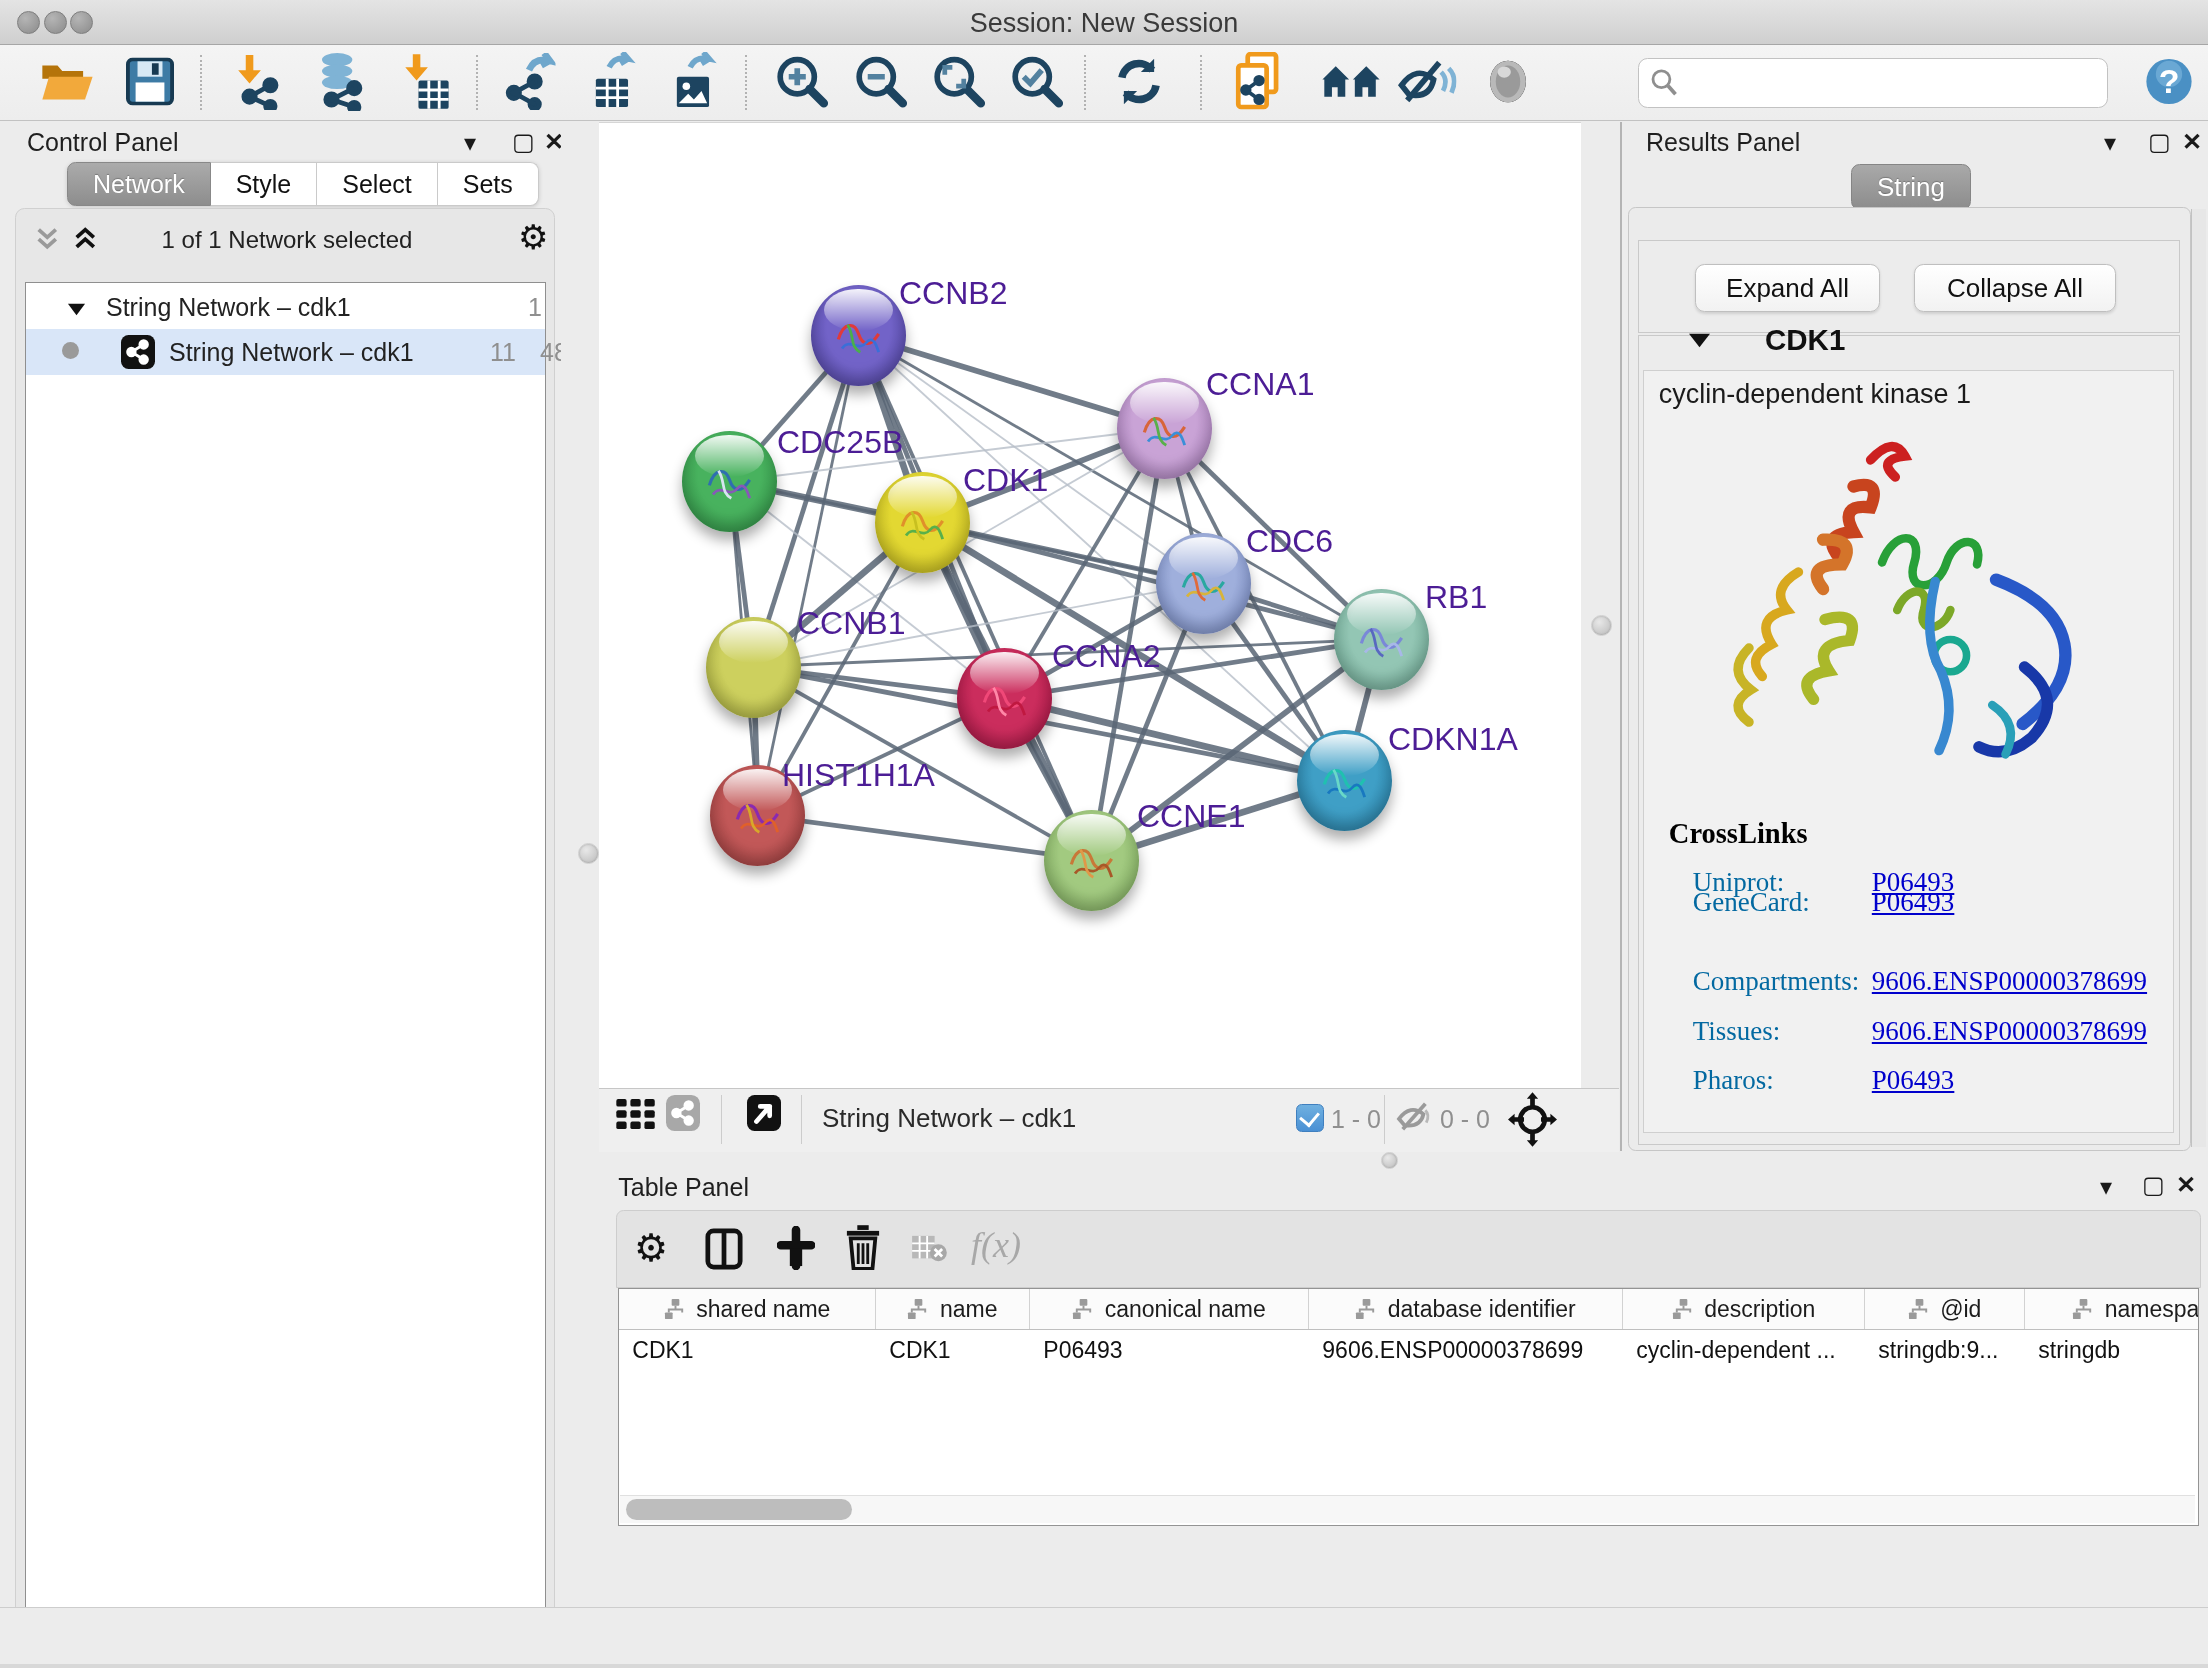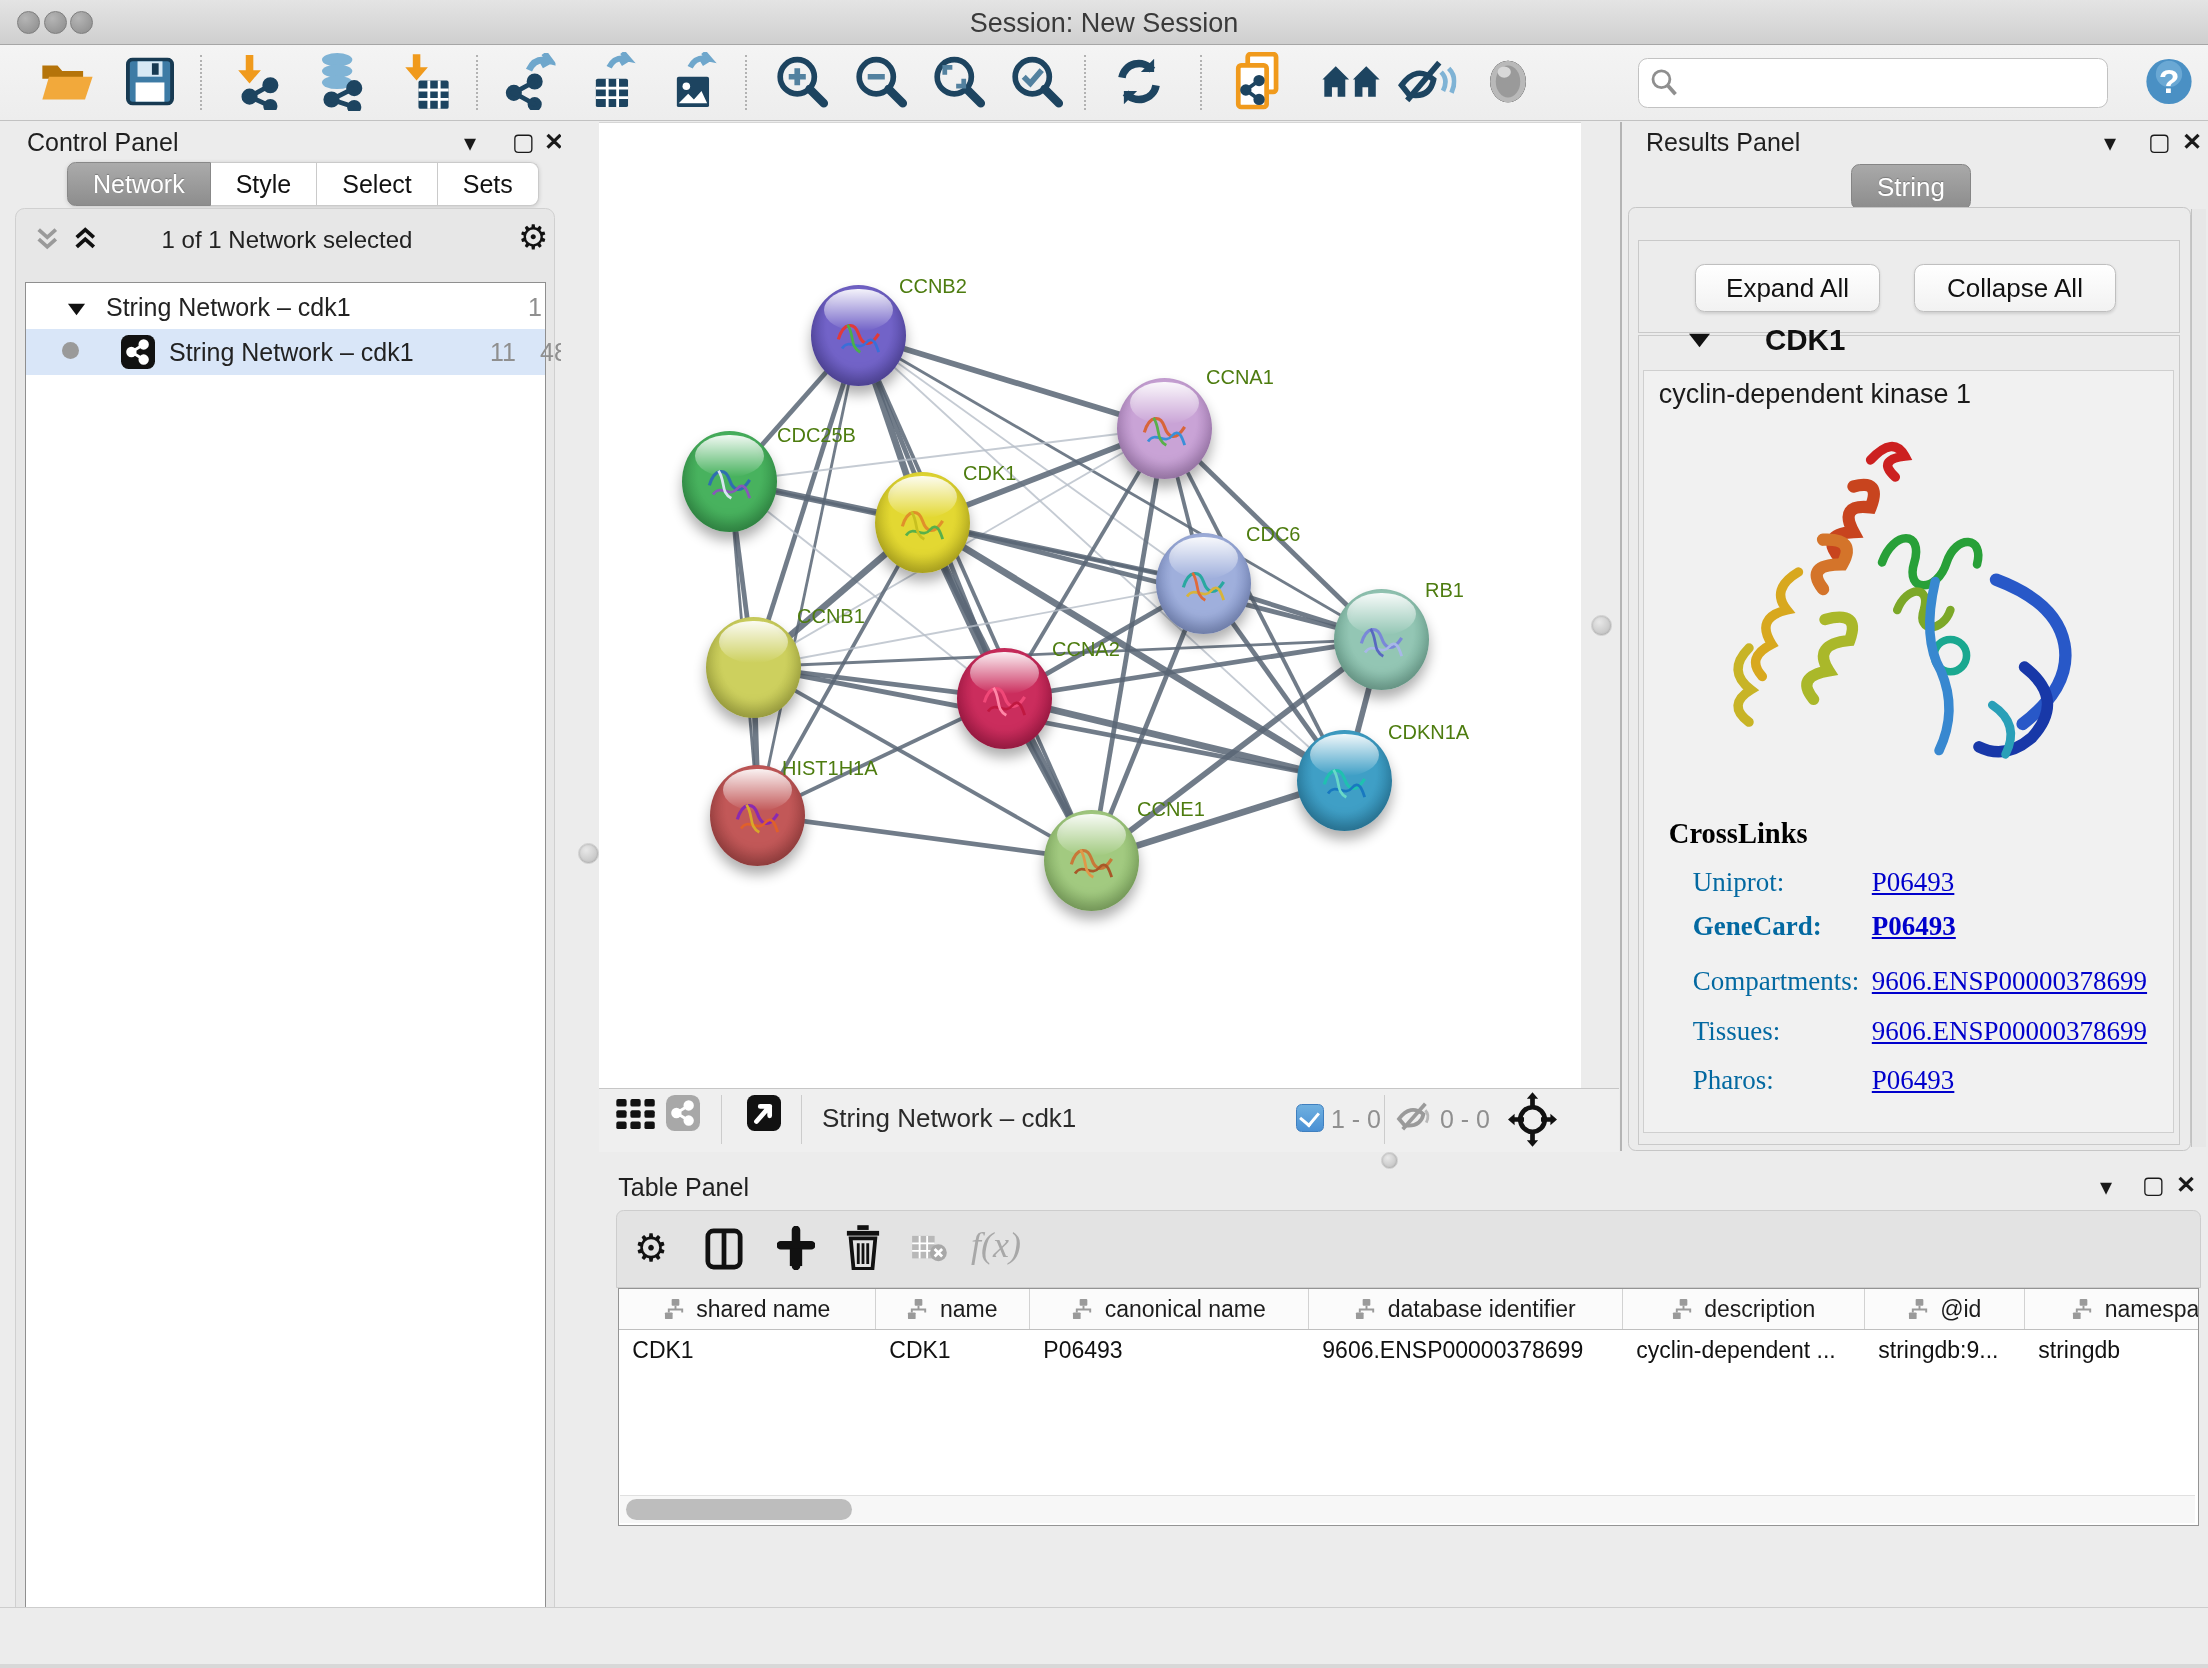--- a/index.html
+++ b/index.html
@@ -50,21 +50,21 @@
   .sharebadge{display:inline-block;width:34px;height:34px;border-radius:7.6px;background:#111;position:relative}
   .gear{font-family:"DejaVu Sans",sans-serif;color:#111}
 
   
   .net-canvas{position:absolute;left:599px;top:122px;width:982px;height:966px;background:#fff;
     border-top:1px solid #d6d6d6}
   .node{position:absolute;width:95px;height:101px;border-radius:50%;
     box-shadow:0 8.6px 12.4px rgba(0,0,0,.32), inset 0 -7.6px 15px rgba(0,0,0,.22)}
   .gloss{position:absolute;left:14%;top:4%;width:72%;height:42%;border-radius:50%;
     background:linear-gradient(rgba(255,255,255,.92),rgba(255,255,255,0))}
-  .node-label{position:absolute;font-size:20px;color:#4d7c0f;white-space:nowrap}
+  .node-label{position:absolute;font-size:32px;color:#4c1d95;white-space:nowrap}
   .splitv{position:absolute;width:38px;background:#ececec}
   .knob{position:absolute;border-radius:50%;background:radial-gradient(circle at 38% 32%,#e8e8e8,#b9b9b9);
     border:1px solid #cfcfcf;box-shadow:inset 0 0 1.9px rgba(0,0,0,.25)}
   .vline{position:absolute;width:1.9px;background:#b4b4b4}
   .net-footer{position:absolute;left:599px;top:1088px;width:1020px;height:63px;background:#efefef;
     border-top:1px solid #c6c6c6;border-bottom:1px solid #c6c6c6}
   .nf-sep{position:absolute;top:5.7px;height:49px;border-left:1.9px solid #cccccc}
   .nf-text{position:absolute;font-size:26px;color:#2a2a2a;white-space:nowrap}
   .nf-num{position:absolute;font-size:25px;color:#8f8f8f;white-space:nowrap}
   .blackchip{position:absolute;background:#111;border-radius:7.6px}
@@ -578,21 +578,21 @@
           <path d="M330 260 q44 34 8 74 q-28 24 -56 10" stroke="#1838a8" stroke-width="12"></path>
           <path d="M296 300 q30 20 14 52" stroke="#2aa0b8" stroke-width="9"></path>
         </g>
       </svg>
       <span class="xl-title serif" style="left:25px;top:447px">CrossLinks</span>
       <div id="crosslinks">
           <div class="xl-row serif" style="left: 49px; top: 496px;">
             <span class="xl-label">Uniprot:</span>
             <span class="xl-val">P06493</span>
           </div>
-          <div class="xl-row serif" style="left: 49px; top: 540px; font-weight: bold;">
+          <div class="xl-row serif" style="left: 49px; top: 516px;">
             <span class="xl-label">GeneCard:</span>
             <span class="xl-val">P06493</span>
           </div>
           <div class="xl-row serif" style="left: 49px; top: 595px;">
             <span class="xl-label">Compartments:</span>
             <span class="xl-val">9606.ENSP00000378699</span>
           </div>
           <div class="xl-row serif" style="left: 49px; top: 645px;">
             <span class="xl-label">Tissues:</span>
             <span class="xl-val">9606.ENSP00000378699</span>

